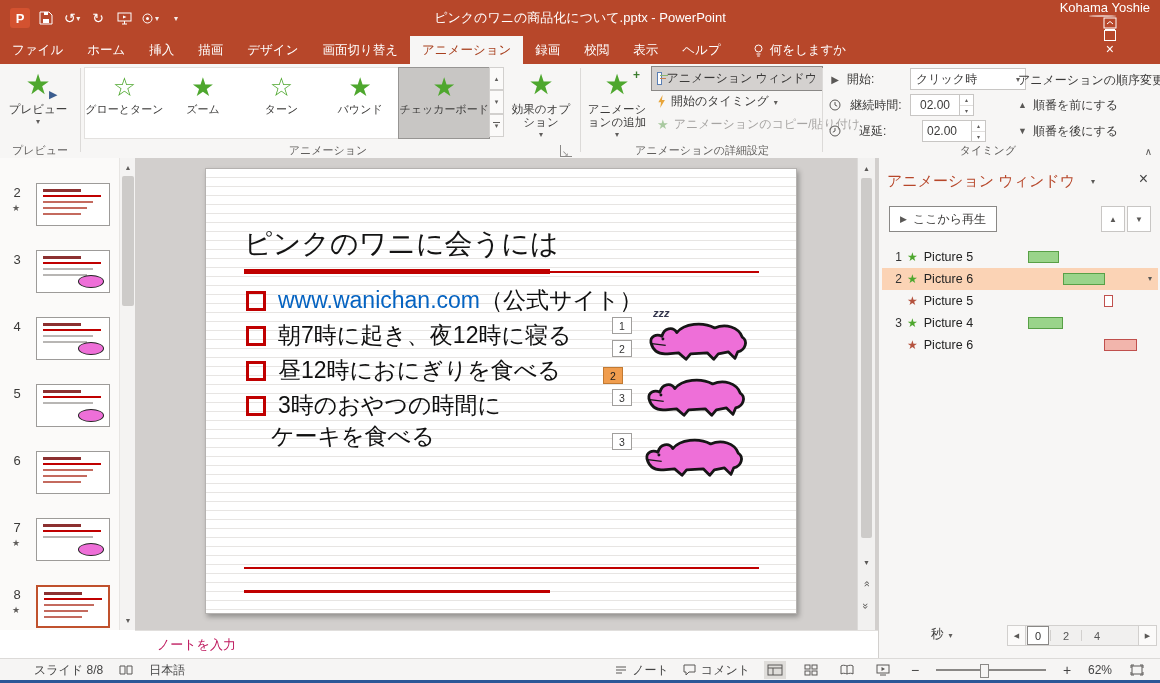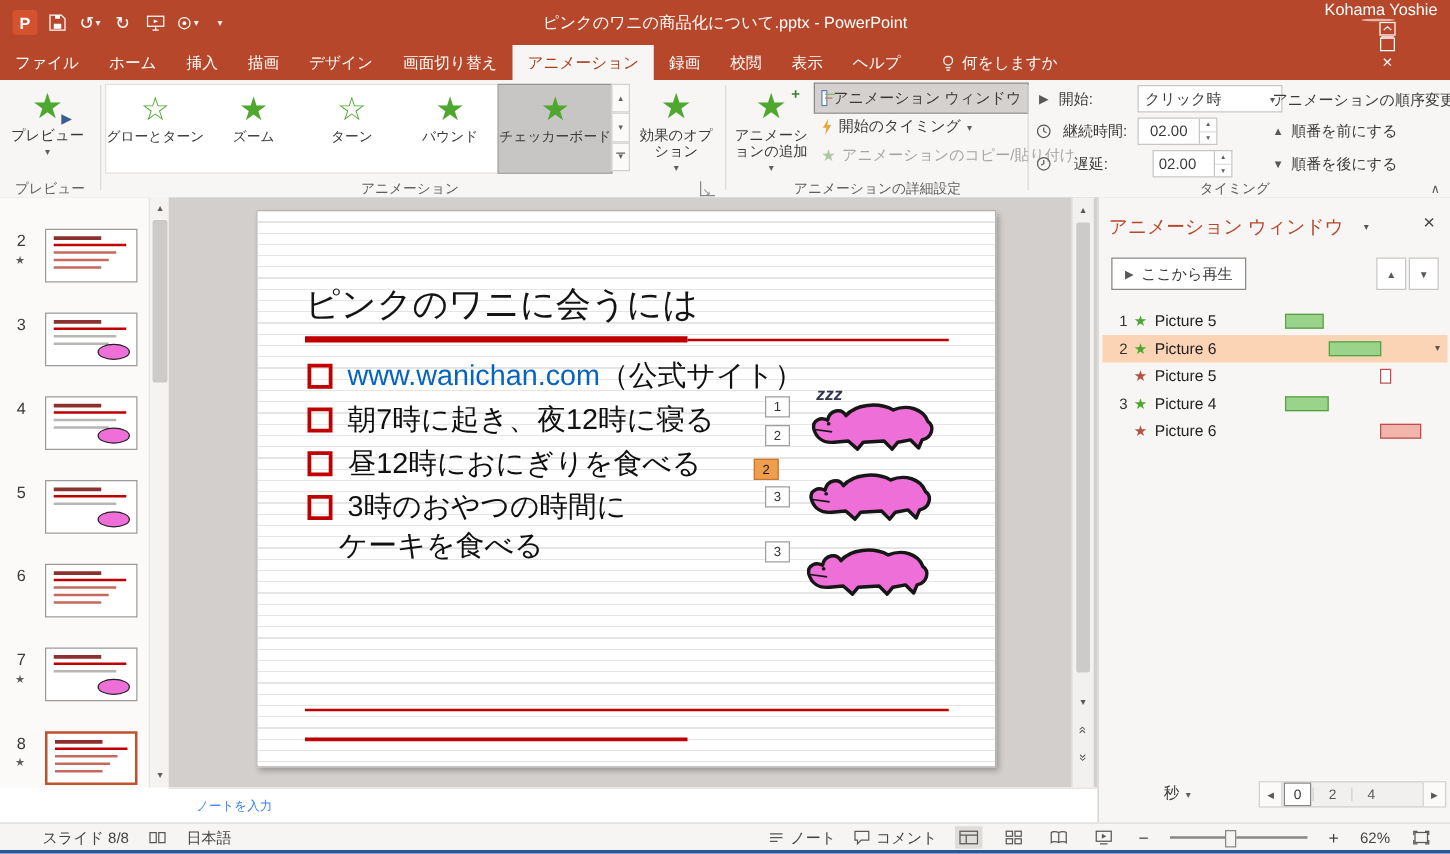--- a/index.html
+++ b/index.html
@@ -118,32 +118,32 @@
   .bullet{position:absolute;left:40px;display:flex;align-items:center;gap:12px;font-size:23px;color:#101010;white-space:nowrap;}
   .bu1{top:116px;} .bu2{top:151px;} .bu3{top:186px;} .bu4{top:221px;} .bu5{top:252px;left:65px;}
   .chk{width:14px;height:14px;border:3px solid #c00000;display:inline-block;flex:0 0 auto;}
   .blink{color:#0563c1;}
   .badge{position:absolute;width:18px;height:15px;border:1px solid #a19f9d;background:#fff;font-size:10.5px;color:#333;display:flex;align-items:center;justify-content:center;}
   .bd1{left:406px;top:148px;} .bd2{left:406px;top:171px;}
   .bd3{left:397px;top:198px;background:#f09d4e;border-color:#c27a32;color:#1a1a1a;}
   .bd4{left:406px;top:220px;} .bd5{left:406px;top:264px;}
   .croc{position:absolute;width:104px;height:48px;}
   .cr1{left:440px;top:146px;} .cr2{left:438px;top:202px;} .cr3{left:436px;top:262px;}
-  .zzz{position:absolute;left:447px;top:138px;font-size:14px;font-style:italic;font-weight:bold;color:#33364d;}
+  .zzz{position:absolute;left:447px;top:138px;font-size:11px;font-style:italic;font-weight:bold;color:#33364d;}
   .s-bot1{position:absolute;left:38px;top:398px;width:515px;height:2px;background:#c00000;}
   .s-bot2{position:absolute;left:38px;top:421px;width:306px;height:3px;background:#c00000;}
   .escroll{position:absolute;left:722px;top:0;width:17px;height:472px;background:#f2f1f0;border-left:1px solid #dcdad8;}
   .esc-btn{position:absolute;left:0;width:17px;height:16px;display:flex;align-items:center;justify-content:center;font-size:7px;color:#5a5856;}
   .esc-up{top:2px;} .esc-down{top:396px;} .esc-prev{top:418px;} .esc-next{top:440px;}
   .rot-up{transform:rotate(-90deg);font-size:11px;} .rot-dn{transform:rotate(90deg);font-size:11px;}
   .ethumb{position:absolute;left:3px;top:20px;width:11px;height:360px;background:#cdcbc9;border-radius:2px;}
 
   
   .notesbar{position:absolute;left:135px;top:630px;width:743px;height:28px;background:#fff;border-top:1px solid #e1dfdd;display:flex;align-items:center;}
-  .notes-ph{padding-left:22px;color:#3b82f6;font-size:10px;}
+  .notes-ph{padding-left:22px;color:#be185d;font-size:13px;}
 
   
   .pane{position:absolute;left:878px;top:158px;width:282px;height:500px;background:#f7f6f5;border-left:1px solid #d2d0ce;box-sizing:border-box;}
   .pane-title{position:absolute;left:8px;top:14px;font-size:15px;color:#b7472a;white-space:nowrap;}
   .pane-title-caret{position:absolute;left:212px;top:19px;font-size:8px;color:#5a5856;}
   .pane-close{position:absolute;right:12px;top:12px;font-size:16px;color:#444;}
   .playbtn{position:absolute;left:10px;top:48px;height:24px;border:1px solid #8a8886;background:#fff;display:flex;align-items:center;gap:6px;padding:0 10px;font-size:12px;color:#3b3a39;white-space:nowrap;}
   .playbtn .tri{font-size:9px;color:#5a5856;}
   .pane-ud{position:absolute;top:48px;width:22px;height:24px;border:1px solid #c8c6c4;background:#fff;display:flex;align-items:center;justify-content:center;font-size:8px;color:#5a5856;}
   .pud-up{left:222px;} .pud-dn{left:248px;}

